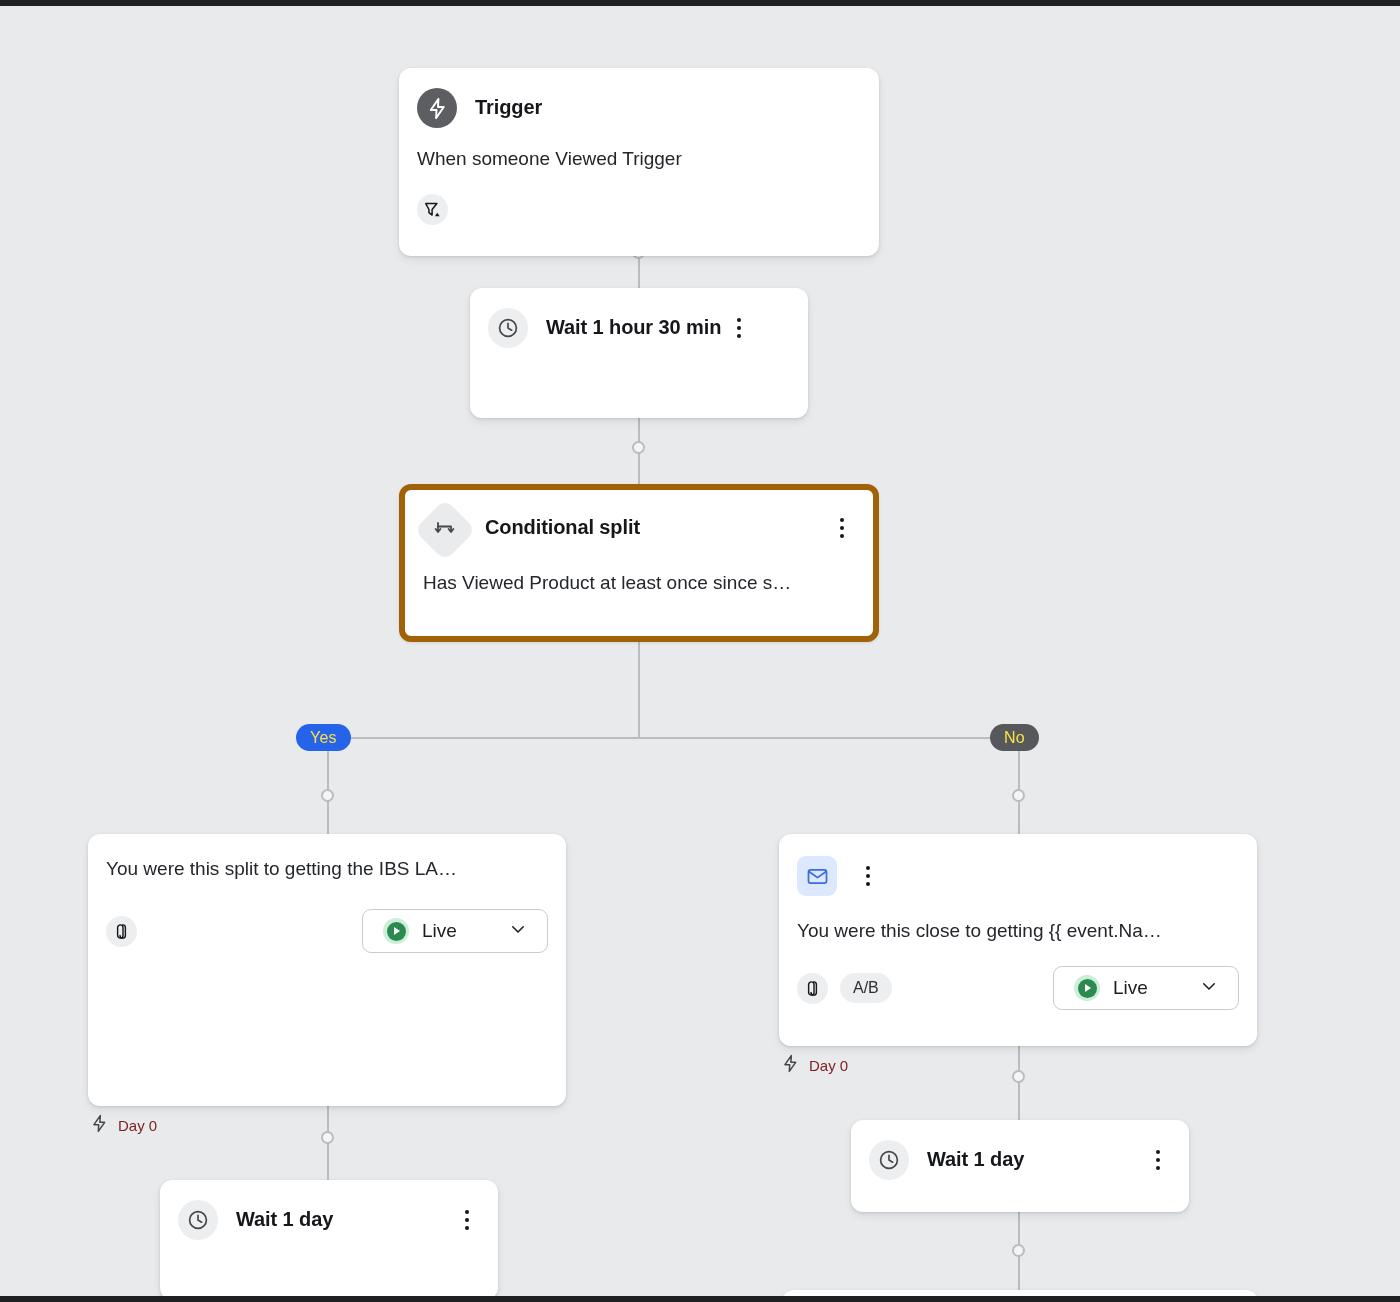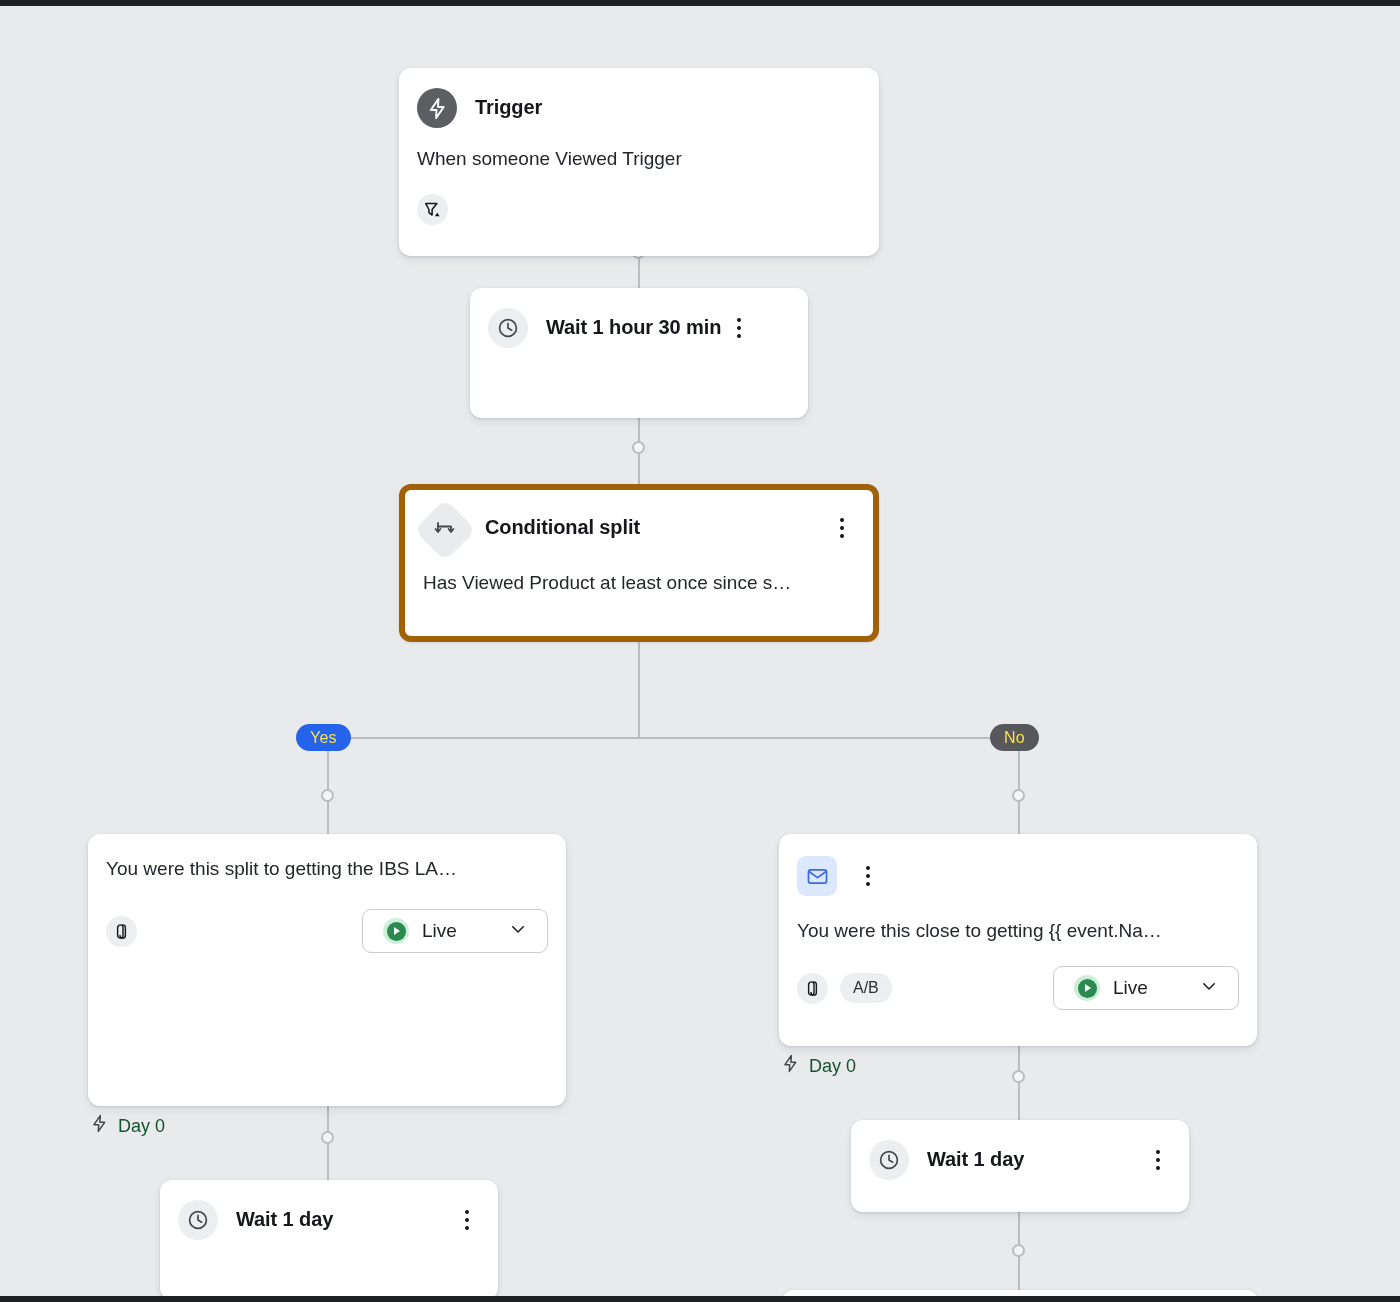--- a/index.html
+++ b/index.html
@@ -108,21 +108,21 @@
   .live-dot b {
     display:block; width:0; height:0; border-left: 6px solid #fff;
     border-top: 4px solid transparent; border-bottom: 4px solid transparent;
     margin-left: 2px;
   }
   .live-label { flex: 1; font-size: 19px; color: #1b1e22; }
 
   
   .day-label {
     position: absolute; display: flex; align-items: center; gap: 9px;
-    font-size: 18px; color: #14532d;
+    font-size: 15px; color: #7f1d1d;
   }
 </style>
 </head>
 <body>
 
 <div class="topbar"></div>
 <div class="bottombar"></div>
 
 <div id="canvas">
 

